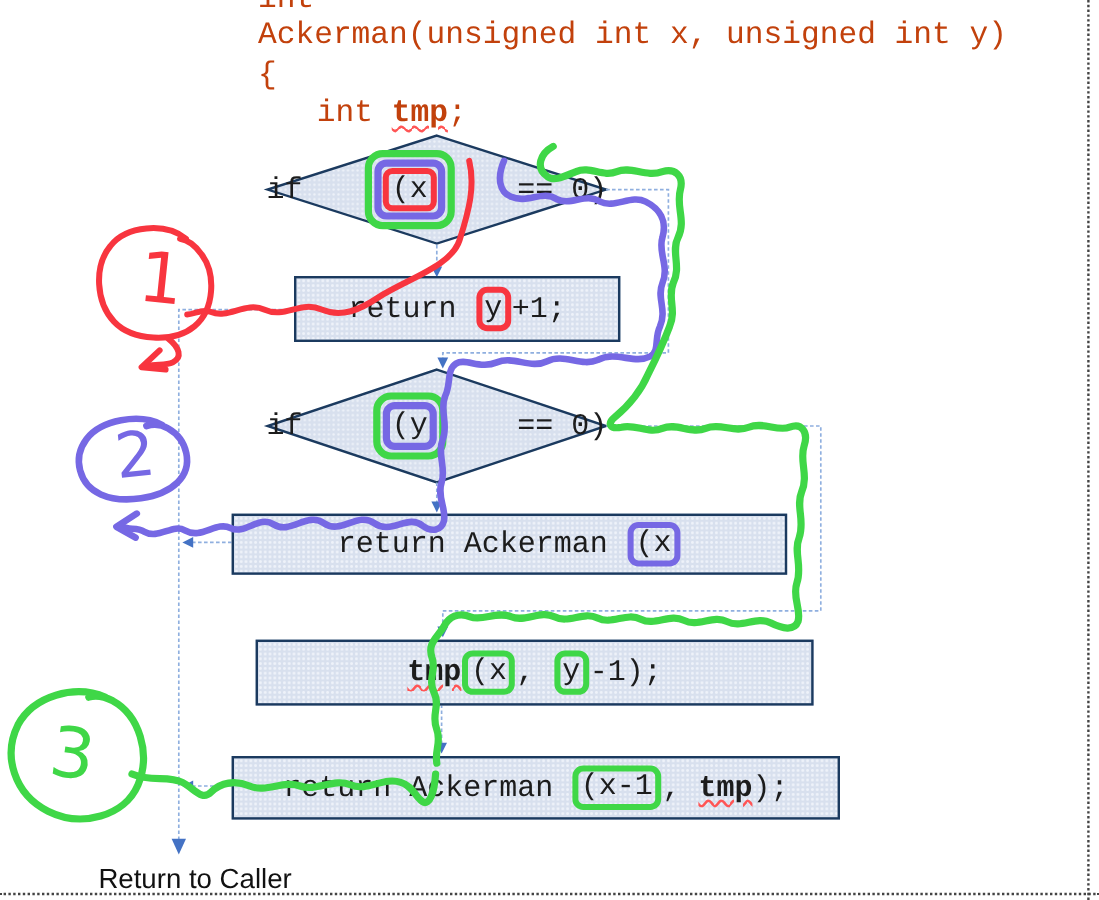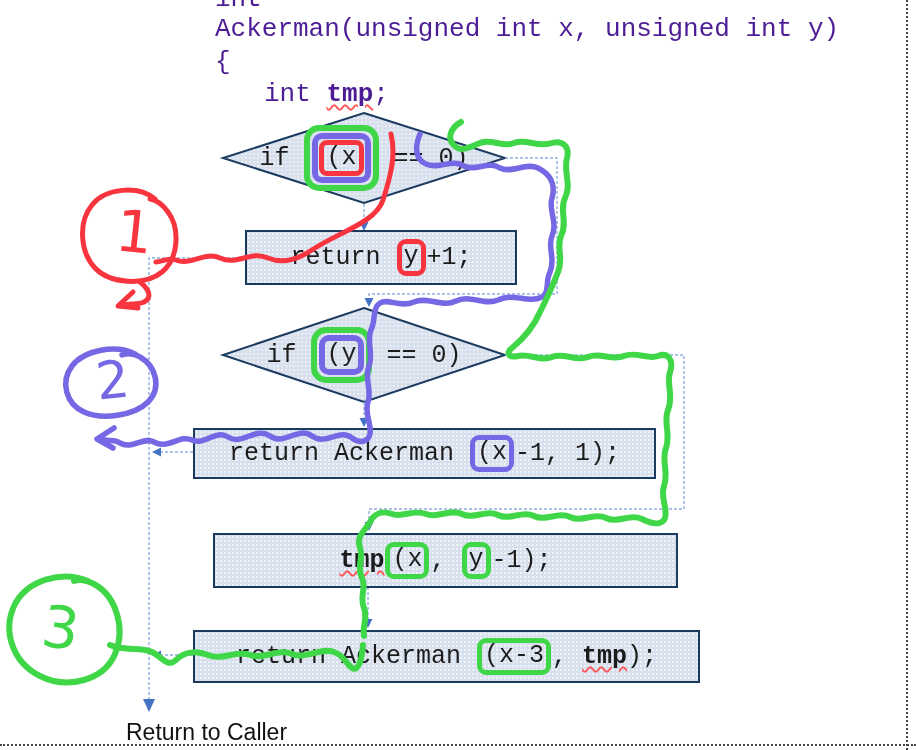--- a/index.html
+++ b/index.html
@@ -11,46 +11,46 @@
     --connector:#8fafdf;
     --arrowhead:#4472c4;
   }
   html,body{margin:0;padding:0;background:#fff;}
   #page{position:relative;width:916px;height:750px;background:#ffffff;overflow:hidden;
         font-family:"Liberation Mono","DejaVu Sans Mono",monospace;}
   svg.layer{position:absolute;left:0;top:0;pointer-events:none;}
   #flow-svg{z-index:1;}
   #anno-svg{z-index:6;}
   .codeline{position:absolute;font:26px/1.25 "Liberation Mono","DejaVu Sans Mono",monospace;
-            color:#4c1d95;white-space:pre;z-index:3;}
+            color:#c2410c;white-space:pre;z-index:3;}
   .box{position:absolute;box-sizing:border-box;
        background-color:var(--shape-fill);
        background-image:radial-gradient(circle,#eef2f9 1px,transparent 1.3px);
        background-size:4px 4px;
        border:2px solid var(--shape-border);
        display:flex;align-items:center;justify-content:center;
        font:25px "Liberation Mono","DejaVu Sans Mono",monospace;color:#1c1c1c;
        white-space:pre;z-index:3;}
-  .dtext{position:absolute;display:flex;align-items:center;justify-content:center;
+  .dtext{position:absolute;display:flex;align-items:center;justify-content:space-between;
          font:25px "Liberation Mono","DejaVu Sans Mono",monospace;color:#1c1c1c;
          white-space:pre;z-index:3;}
   .hl{display:inline-block;line-height:1.05;}
   .hl-g-outer{border:6px solid var(--annotation-green);border-radius:15px;padding:2px;}
   .hl-p-mid{border:6px solid var(--annotation-purple);border-radius:10px;padding:1px;}
   .hl-r-inner{border:5px solid var(--annotation-red);border-radius:8px;padding:0 2px;}
   .hl-red{border:5px solid var(--annotation-red);border-radius:9px;padding:0 2px;margin:0 1px;}
   .hl-purple{border:5px solid var(--annotation-purple);border-radius:9px;padding:0 2px;margin:0 1px;}
   .hl-green{border:5px solid var(--annotation-green);border-radius:9px;padding:0 2px;margin:0 1px;}
   .wavy{text-decoration:underline wavy #f55;text-decoration-thickness:2px;text-underline-offset:3px;font-weight:bold;}
   .marker{position:absolute;z-index:7;font-family:"DejaVu Sans",sans-serif;font-weight:400;}
   #marker1{left:116px;top:198px;font-size:58px;color:var(--annotation-red);transform:rotate(6deg);}
   #marker2{left:96px;top:350px;font-size:52px;color:var(--annotation-purple);transform:rotate(-6deg);}
   #marker3{left:42px;top:594px;font-size:58px;color:var(--annotation-green);transform:rotate(8deg);}
   #footer-label{position:absolute;left:82px;top:719px;z-index:3;
-                font:23px "Liberation Sans",sans-serif;color:#111;margin-left:44px;}
+                font:23px "Liberation Sans",sans-serif;color:#111;}
   #border-bottom{position:absolute;left:0;top:744px;width:916px;height:0;
                  border-top:2px dotted #444;z-index:8;}
   #border-right{position:absolute;left:906px;top:0;height:750px;width:0;
                 border-left:2px dotted #444;z-index:8;}
   .flowline{stroke:var(--connector);stroke-width:1.4;fill:none;stroke-dasharray:3 2;}
   .ah{fill:var(--arrowhead);}
   .sketch{fill:none;stroke-linecap:round;stroke-linejoin:round;}
   .sk-red{stroke:var(--annotation-red);stroke-width:5;}
   .sk-purple{stroke:var(--annotation-purple);stroke-width:5.5;}
   .sk-green{stroke:var(--annotation-green);stroke-width:6;}
@@ -104,29 +104,29 @@
 
   <div class="box" style="left:245px;top:230px;width:272px;height:55px;">
     <span>return </span><span class="hl hl-red">y</span><span>+1;</span>
   </div>
 
   <div class="dtext" style="left:222px;top:307px;width:284px;height:96px;">
     <span>if </span><span class="hl hl-g-outer"><span class="hl hl-p-mid">(y</span></span><span> == 0)</span>
   </div>
 
   <div class="box" style="left:193px;top:428px;width:463px;height:51px;">
-    <span>return Ackerman </span><span class="hl hl-purple">(x</span><span>-1, 1);</span>
+    <span>return Ackerman </span><span class="hl hl-purple">(x</span>
   </div>
 
   <div class="box" style="left:213px;top:533px;width:465px;height:55px;">
     <span class="wavy">tmp</span><span class="hl hl-green">(x</span><span>, </span><span class="hl hl-green">y</span><span>-1);</span>
   </div>
 
   <div class="box" style="left:193px;top:630px;width:507px;height:53px;">
-    <span>return Ackerman </span><span class="hl hl-green">(x-3</span><span>, </span><span class="wavy">tmp</span><span>);</span>
+    <span>return Ackerman </span><span class="hl hl-green">(x-1</span><span>, </span><span class="wavy">tmp</span><span>);</span>
   </div>
 
   <div id="footer-label">Return to Caller</div>
 
   <span class="marker" id="marker1">1</span>
   <span class="marker" id="marker2">2</span>
   <span class="marker" id="marker3">3</span>
 
   <svg id="anno-svg" class="layer" width="916" height="750">
 

